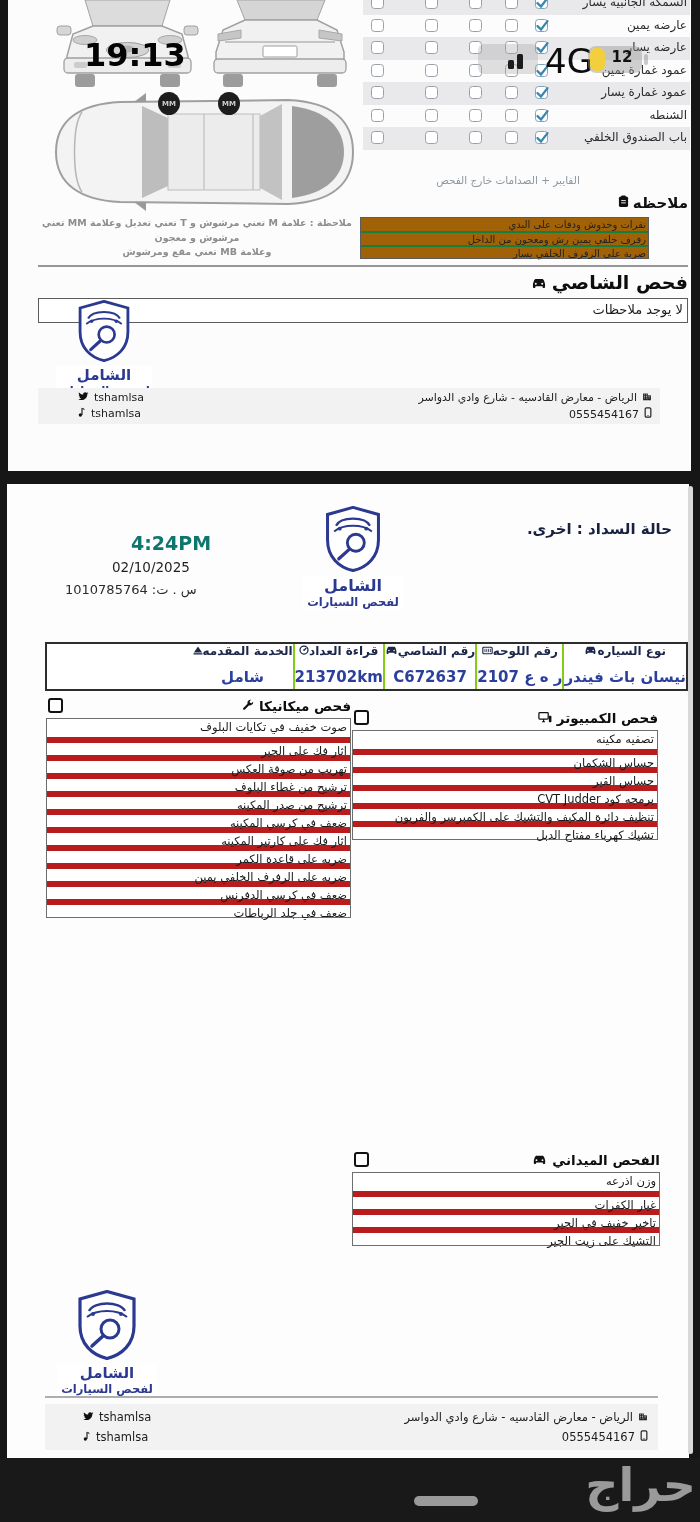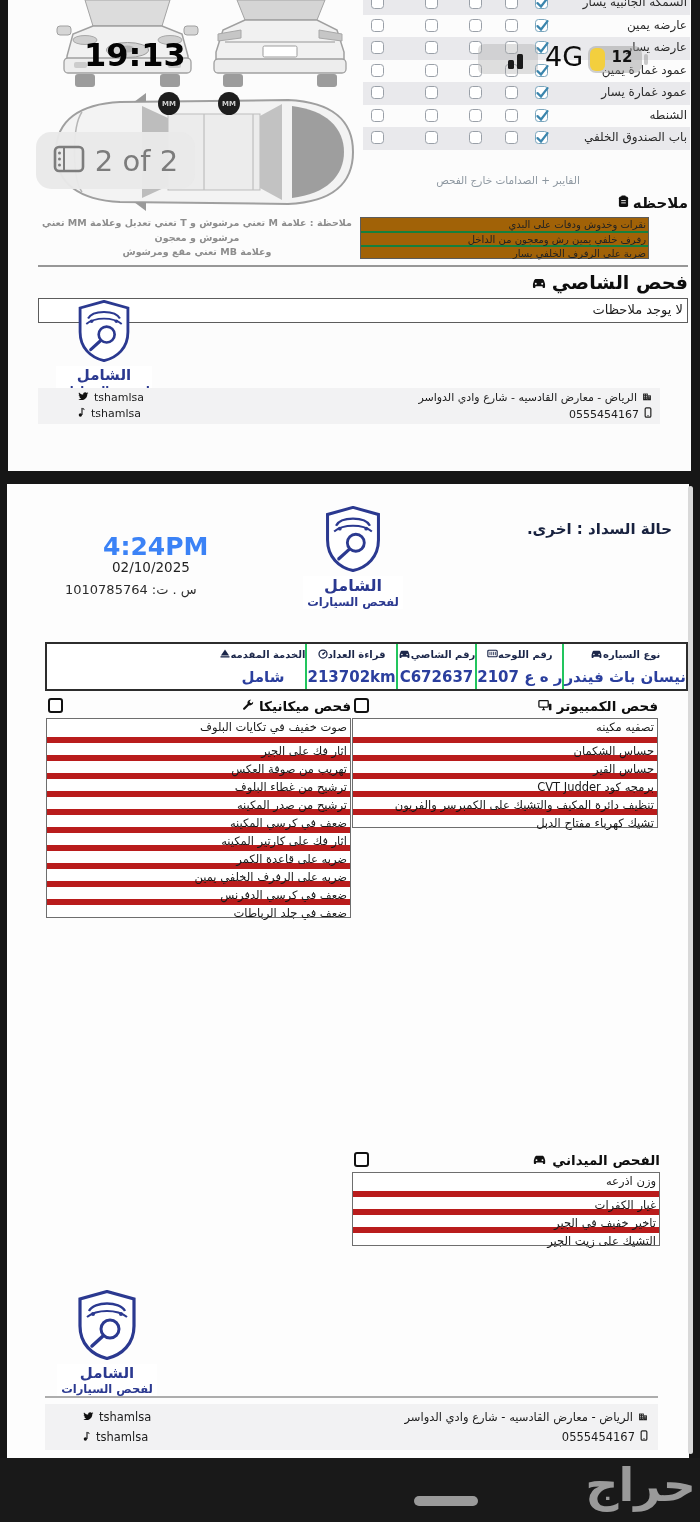--- a/index.html
+++ b/index.html
@@ -67,51 +67,51 @@
   .fb2 { left:38px; top:920px; width:613px; height:46px; }
   .frow { position:absolute; display:flex; align-items:center; gap:5px; font-size:11px; color:#1c1c1c; }
   .frow.rtl { direction:rtl; }
   .divider2 { position:absolute; left:38px; top:912px; width:613px; height:2px; background:#adadad; }
 
   
   .time-ov { position:absolute; left:84px; top:36px; font-size:32px; font-weight:600; color:#030303; }
   .sigbar { position:absolute; background:#1b1b1b; border-radius:1.5px; }
   .sig-ghost { position:absolute; left:478px; top:44px; width:60px; height:30px;
                background:rgba(165,165,165,.35); border-radius:6px; }
-  .fourg { position:absolute; left:545px; top:41px; font-size:27px; font-weight:500; color:#0c0c0c; }
+  .fourg { position:absolute; left:545px; top:41px; font-size:34px; font-weight:500; color:#0c0c0c; }
   .battery { position:absolute; left:588px; top:46px; width:54px; height:27px; border-radius:8px;
              background:rgba(150,150,150,.45); }
   .batt-fill { position:absolute; left:2px; top:2px; width:15px; height:23px; border-radius:6px; background:#f3cf3e; }
   .batt-num { position:absolute; left:14px; top:2px; width:40px; text-align:center;
               font-size:15px; font-weight:700; color:#111; }
   .batt-tip { position:absolute; left:644px; top:54px; width:4px; height:11px; border-radius:2px;
               background:rgba(150,150,150,.5); }
   .pill { position:absolute; left:36px; top:132px; width:159px; height:57px; border-radius:15px;
           background:rgba(233,233,233,.96); display:flex; align-items:center; justify-content:center; gap:10px; }
   .pill-text { font-size:29px; color:#7c7c7c; }
 
   
   .pay-status { position:absolute; right:17px; top:36px; font-size:15px; font-weight:600; color:#18223f; direction:rtl; }
-  .time2 { position:absolute; left:96px; top:48px; font-size:25px; font-weight:700; color:#3b82f6; }
+  .time2 { position:absolute; left:124px; top:48px; font-size:19px; font-weight:700; color:#0f766e; }
   .date2 { position:absolute; left:105px; top:75px; font-size:13.5px; color:#1f1f1f; }
   .cr2   { position:absolute; left:58px; top:98px; font-size:13px; color:#2c2c2c; direction:rtl; }
 
   
   .vtable { position:absolute; left:38px; top:158px; width:643px; height:49px; border:2px solid #2d2d2d;
             display:flex; direction:rtl; background:#fff; }
   .vcol { display:flex; flex-direction:column; }
-  .vcol:not(:last-of-type) { border-left:2px solid #22c55e; }
-  .vhead { height:21px; display:flex; direction:rtl; align-items:center; justify-content:center; gap:0;
-           font-size:10px; font-weight:700; color:#1b2649; }
+  .vcol:not(:last-of-type) { border-left:2px solid #84cc16; }
+  .vhead { height:21px; display:flex; direction:rtl; justify-content:center; gap:0;
+           font-size:12px; font-weight:700; color:#1b2649; }
   .vval { height:24px; display:flex; align-items:center; justify-content:center;
           font-size:15px; font-weight:600; color:#2b3f9e; direction:rtl; }
 
   
   .sec { position:absolute; }
-  .sec-computer { left:345px; top:214px; width:306px; }
+  .sec-computer { left:345px; top:226px; width:306px; }
   .sec-mech     { left:39px;  top:214px; width:305px; }
   .sec-field    { left:345px; top:668px; width:308px; }
   .sec-head { position:relative; height:19px; }
   .sec-cb { position:absolute; left:2px; top:0; width:15px; height:15px; border:2px solid #111;
             border-radius:3px; background:#fff; }
   .sec-title { position:absolute; right:0; top:0; display:flex; direction:rtl; align-items:center; gap:5px;
                font-size:13.5px; font-weight:700; color:#0d0d0d; }
   .sec-list { margin-top:1px; border:1px solid #6e6e6e; background:#fff; }
   .sec-item { height:18px; line-height:17px; font-size:11.5px; color:#191919; text-align:right;
               padding-right:3px; direction:rtl; }
@@ -351,30 +351,20 @@
   <div class="sig-ghost"></div>
   <div class="sigbar" style="left:508px; top:60px; width:6px; height:9px;"></div>
   <div class="sigbar" style="left:517px; top:54px; width:6px; height:15px;"></div>
   <div class="fourg">4G</div>
   <div class="battery">
     <span class="batt-fill"></span>
     <span class="batt-num">12</span>
   </div>
   <div class="batt-tip"></div>
 
-  <div class="pill">
-    <span><svg width="32" height="28" viewBox="0 0 32 28">
-          <rect x="2" y="2" width="28" height="24" rx="4" fill="none" stroke="#7d7d7d" stroke-width="2.6"></rect>
-          <line x1="11" y1="3" x2="11" y2="25" stroke="#7d7d7d" stroke-width="2"></line>
-          <circle cx="6.5" cy="8" r="1.5" fill="#7d7d7d"></circle>
-          <circle cx="6.5" cy="14" r="1.5" fill="#7d7d7d"></circle>
-          <circle cx="6.5" cy="20" r="1.5" fill="#7d7d7d"></circle>
-        </svg></span>
-    <span class="pill-text">2 of 2</span>
-  </div>
 
   <div class="page2">
     <div class="pay-status">حالة السداد : اخرى.</div>
     <div class="time2">4:24PM</div>
     <div class="date2">02/10/2025</div>
     <div class="cr2">س . ت: 1010785764</div>
 
     <div class="logo-block lg2">
       <span><svg width="58" height="66" viewBox="0 0 60 70">
             <path d="M30,1.5 L57,9 V36 C57,54 45,65 30,68.5 C15,65 3,54 3,36 V9 Z" fill="#fff" stroke="#2b3990" stroke-width="3.2"></path>

